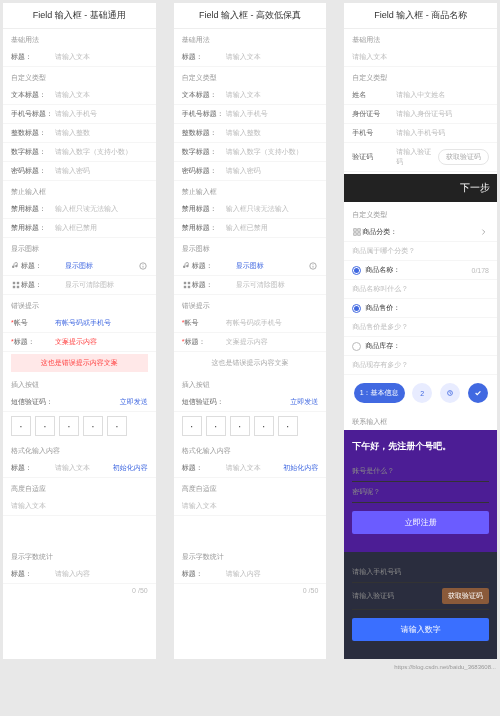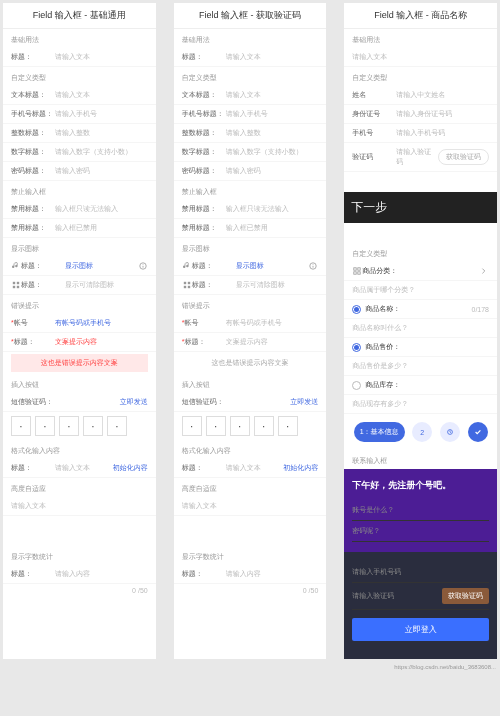--- a/index.html
+++ b/index.html
@@ -14,21 +14,21 @@
 .val{flex:1;color:#bbb;min-width:0;overflow:hidden}
 .ico{width:10px;height:10px;display:inline-flex;align-items:center;justify-content:center;flex-shrink:0;color:#999}
 .ico svg{width:8px;height:8px}
 .link{color:#4169E1}
 .btn-txt{color:#4169E1;font-size:7px;margin-left:auto}
 .err{background:#ffe8e8;color:#f44;text-align:center;font-size:7px;padding:4px;margin:2px 8px}
 .err.plain{background:transparent;color:#aaa}
 .codes{display:flex;gap:4px;padding:4px 8px;justify-content:flex-start}
 .cbox{width:20px;height:20px;border:1px solid #ddd;display:flex;align-items:center;justify-content:center;font-size:10px}
 .cnt{text-align:right;font-size:7px;color:#bbb;padding:3px 8px}
-.darkbtn{background:#222;color:#fff;text-align:left;padding:7px;font-size:12px;margin:20px 0}
+.darkbtn{background:#222;color:#fff;text-align:right;padding:7px;font-size:10px;margin:2px 0}
 .pill{border:1px solid #e5e5e5;border-radius:10px;padding:2px 7px;font-size:7px;color:#aaa;margin-left:auto}
 .radio{width:9px;height:9px;border:1px solid #bbb;border-radius:50%;margin-right:4px;flex-shrink:0;position:relative}
 .radio.on::after{content:"";position:absolute;width:5px;height:5px;background:#4169E1;border-radius:50%;top:1px;left:1px}
 .radio.on{border-color:#4169E1}
 .steps{display:flex;gap:5px;padding:8px;align-items:center;justify-content:space-around}
 .step{width:20px;height:20px;border-radius:50%;display:flex;align-items:center;justify-content:center;font-size:7px;background:#e8ecff;color:#4169E1}
 .step.on{background:#4169E1;color:#fff;width:auto;padding:0 6px;border-radius:10px}
 .step.done{background:#4169E1;color:#fff}
 .darkpanel{background:#4c1d95;color:#fff;padding:10px 8px}
 .darkpanel h3{font-size:9px;margin-bottom:8px}
@@ -154,21 +154,21 @@
 
 <div class="sec">显示字数统计</div>
 <div class="row">
         <span class="lbl">标题：</span>
         <span class="val">请输入内容</span>
       </div>
 <div class="cnt">0 /50</div>
 </div>
 
 <div class="col">
-<div class="hdr">Field 输入框 - 获取验证码</div>
+<div class="hdr">Field 输入框 - 高效低保真</div>
 
 <div class="sec">基础用法</div>
 <div class="row">
         <span class="lbl">标题：</span>
         <span class="val">请输入文本</span>
       </div>
 
 <div class="sec">自定义类型</div>
 <div class="row">
         <span class="lbl">文本标题：</span>
@@ -363,25 +363,26 @@
             <path d="M2 5l2 2 4-4" stroke="#fff" fill="none" stroke-width="1.5"></path>
           </svg>
         </div>
 </div>
 
 <div class="sec">联系输入框</div>
 <div class="darkpanel">
  <h3>下午好，先注册个号吧。</h3>
  <div class="drow">账号是什么？</div>
  <div class="drow">密码呢？</div>
+ <div class="dbtn">立即注册</div>
 </div>
 <div class="darkpanel" style="background:#2a2d3e">
  <div class="drow">请输入手机号码</div>
  <div class="drow" style="display:flex;align-items:center">
   <span>请输入验证码</span>
   <span class="dbtn-sm">获取验证码</span>
  </div>
- <div class="dbtn blue">立即登入</div>
+ <div class="dbtn blue">请输入数字</div>
 </div>
 </div>
 
 </div>
 <div class="footer">https://blog.csdn.net/baidu_3683608...</div>
 
 </body></html>

